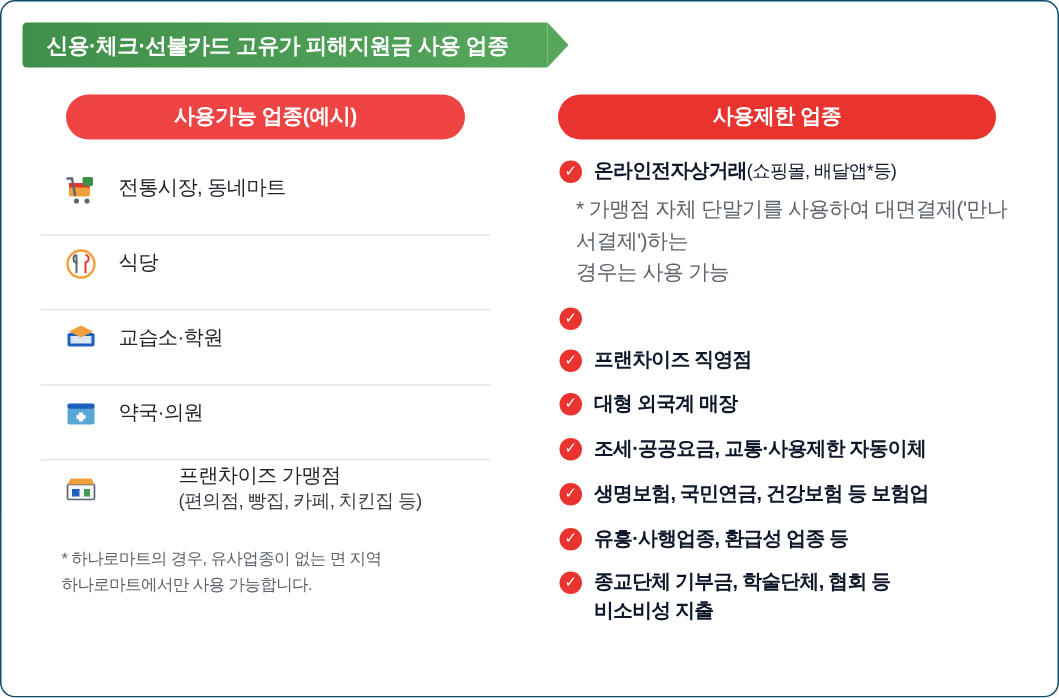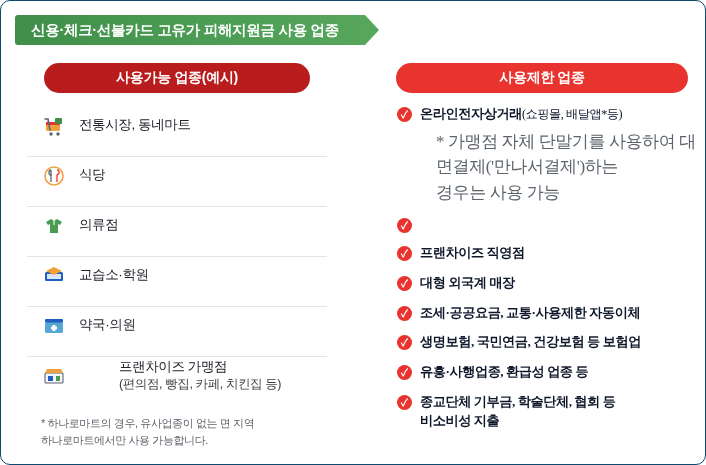--- a/index.html
+++ b/index.html
@@ -43,31 +43,31 @@
     border-top:15px solid transparent;
     border-bottom:15px solid transparent;
     border-left:14px solid #56a75c;
   }
   
   .col{
     position:absolute;
     top:62px;
   }
   .col-left{left:26px;width:300px;}
-  .col-right{left:380px;width:322px;font-family:Liberation Serif, serif;}
+  .col-right{left:356px;width:322px;}
   .pill{
     height:30px;
     border-radius:16px;
     display:flex;align-items:center;justify-content:center;
     color:#ffffff;
     font-size:14px;
     font-weight:bold;
     letter-spacing:-0.3px;
   }
-  .pill-blue{background:#b91c1c;width:266px;margin-left:17px;}
+  .pill-blue{background:#ef4444;width:266px;margin-left:17px;}
   .pill-red{background:#e8332e;width:292px;margin-left:15px;}
 
   
   .list-left{margin-top:14px;}
   .row{
     display:flex;align-items:center;
     padding:0 0 12px 14px;
     min-height:37px;
     border-bottom:1px solid #e2e6eb;
   }
@@ -100,22 +100,22 @@
     color:#ffffff;
     font-size:10px;line-height:15px;text-align:center;
     font-weight:bold;
   }
   .ritem .rtxt{
     font-size:13.2px;color:#0f172a;letter-spacing:-0.45px;line-height:1.42;
     font-weight:bold;
   }
   .ritem .rtxt .small{font-weight:normal;font-size:12.2px;}
   .rnote{
-    margin:-6px 0 11px 39px;
-    font-size:17px;color:#5d636b;line-height:1.5;letter-spacing:-0.4px;
+    margin:-6px 0 11px 11px;
+    font-size:14px;color:#5d636b;line-height:1.5;letter-spacing:-0.4px;
   }
 </style>
 </head>
 <body>
 
 <div id="card">
 
   <div class="header-wrap">
     <div class="header-bar">신용·체크·선불카드 고유가 피해지원금 사용 업종</div>
   </div>
@@ -144,29 +144,20 @@
           <svg width="24" height="24" viewBox="0 0 24 24">
             <circle cx="12" cy="12" r="9" fill="none" stroke="#f0a13c" stroke-width="1.6"></circle>
             <path d="M9 6v6M9 6c-1.2 0-2 1-2 2.4S7.8 11 9 11" stroke="#5d6470" stroke-width="1.3" fill="none"></path>
             <path d="M9 11v7" stroke="#5d6470" stroke-width="1.3"></path>
             <path d="M15 6c1.6 0 2.3 1.6 2 3.2-.2 1-1 1.6-2 1.8v7" stroke="#e8332e" stroke-width="1.3" fill="none"></path>
           </svg>
         </span>
         <span class="txt">식당</span>
       </div>
 
-      <div class="row">
-        <span class="ic">
-          <svg width="24" height="24" viewBox="0 0 24 24">
-            <path d="M9 5l3 2 3-2 5 3-2 3-2-1v9H8v-9l-2 1-2-3z" fill="#4a9a52"></path>
-            <path d="M12 7v4" stroke="#ffffff" stroke-width="1.1"></path>
-          </svg>
-        </span>
-        <span class="txt">의류점</span>
-      </div>
 
 
 
       <div class="row">
         <span class="ic">
           <svg width="24" height="24" viewBox="0 0 24 24">
             <rect x="3" y="8" width="18" height="9" rx="1.5" fill="#1f5fc0"></rect>
             <rect x="5" y="10" width="14" height="5" fill="#dbe6f7"></rect>
             <path d="M12 3l8 4-8 4-8-4z" fill="#f0a13c"></path>
           </svg>

